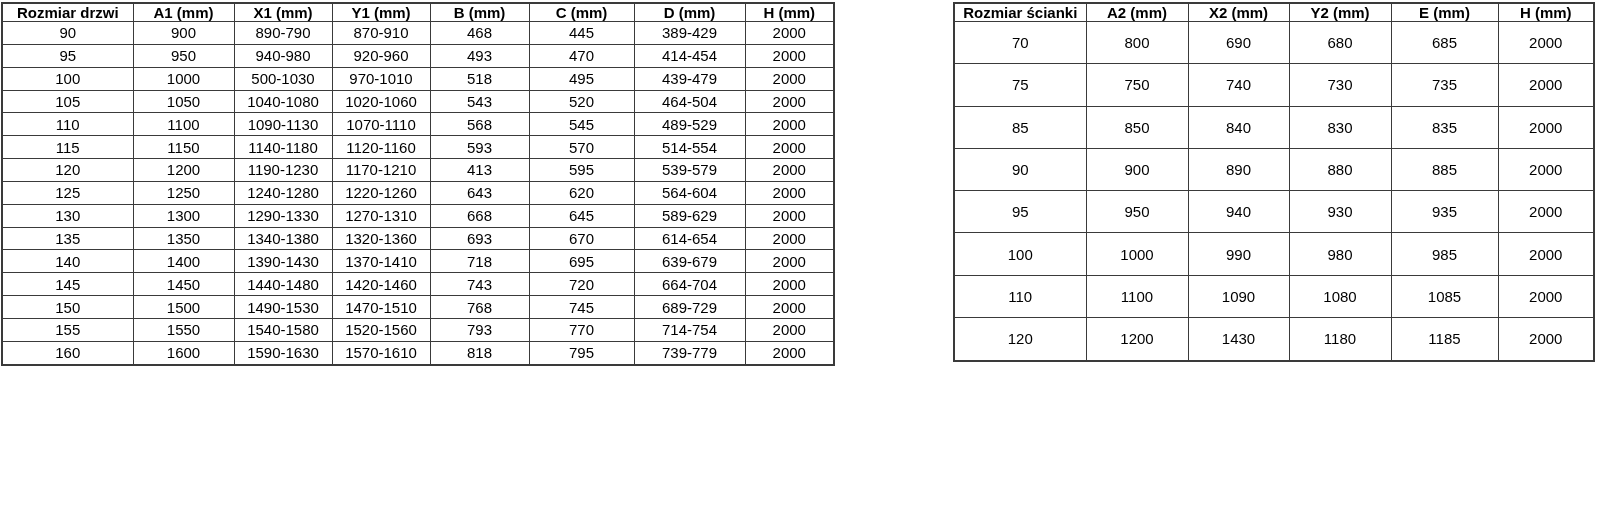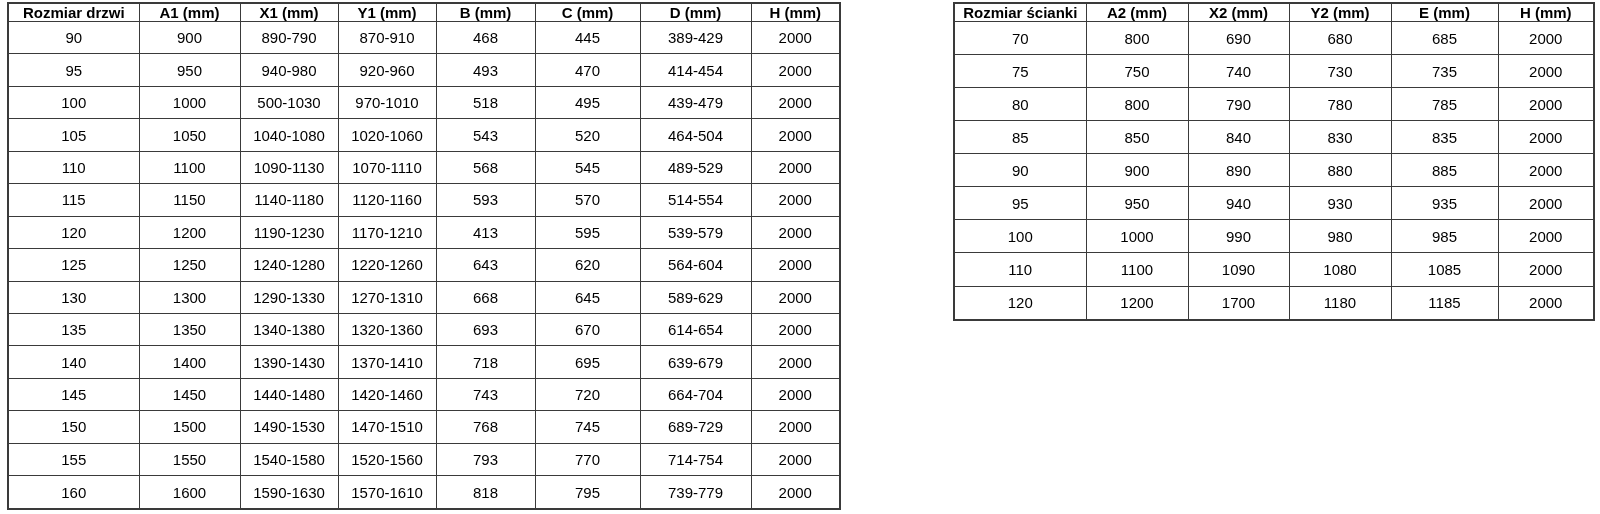--- a/index.html
+++ b/index.html
@@ -31,30 +31,30 @@
     vertical-align: middle;
     padding: 0 2px;
     overflow: hidden;
     white-space: nowrap;
   }
   table.spec-table th {
     font-weight: bold;
     font-size: 15px;
   }
   #door-table {
-    left: 7px;
+    left: 1px;
     top: 2px;
     width: 832px;
-    height: 508px;
+    height: 364px;
   }
   #wall-table {
     left: 953px;
     top: 2px;
     width: 640px;
-    height: 319px;
+    height: 360px;
   }
 </style>
 </head>
 <body>
 
 <div class="canvas">
 
   <table id="door-table" class="spec-table">
     <colgroup>
       <col style="width:131px">
@@ -262,28 +262,20 @@
         </tr>
         <tr>
           <td>75</td>
           <td>750</td>
           <td>740</td>
           <td>730</td>
           <td>735</td>
           <td>2000</td>
         </tr>
         <tr>
-          <td>80</td>
-          <td>800</td>
-          <td>790</td>
-          <td>780</td>
-          <td>785</td>
-          <td>2000</td>
-        </tr>
-        <tr>
           <td>85</td>
           <td>850</td>
           <td>840</td>
           <td>830</td>
           <td>835</td>
           <td>2000</td>
         </tr>
         <tr>
           <td>90</td>
           <td>900</td>
@@ -312,21 +304,21 @@
           <td>110</td>
           <td>1100</td>
           <td>1090</td>
           <td>1080</td>
           <td>1085</td>
           <td>2000</td>
         </tr>
         <tr>
           <td>120</td>
           <td>1200</td>
-          <td>1700</td>
+          <td>1430</td>
           <td>1180</td>
           <td>1185</td>
           <td>2000</td>
         </tr>
       </tbody>
   </table>
 
 </div>
 
 </body></html>

